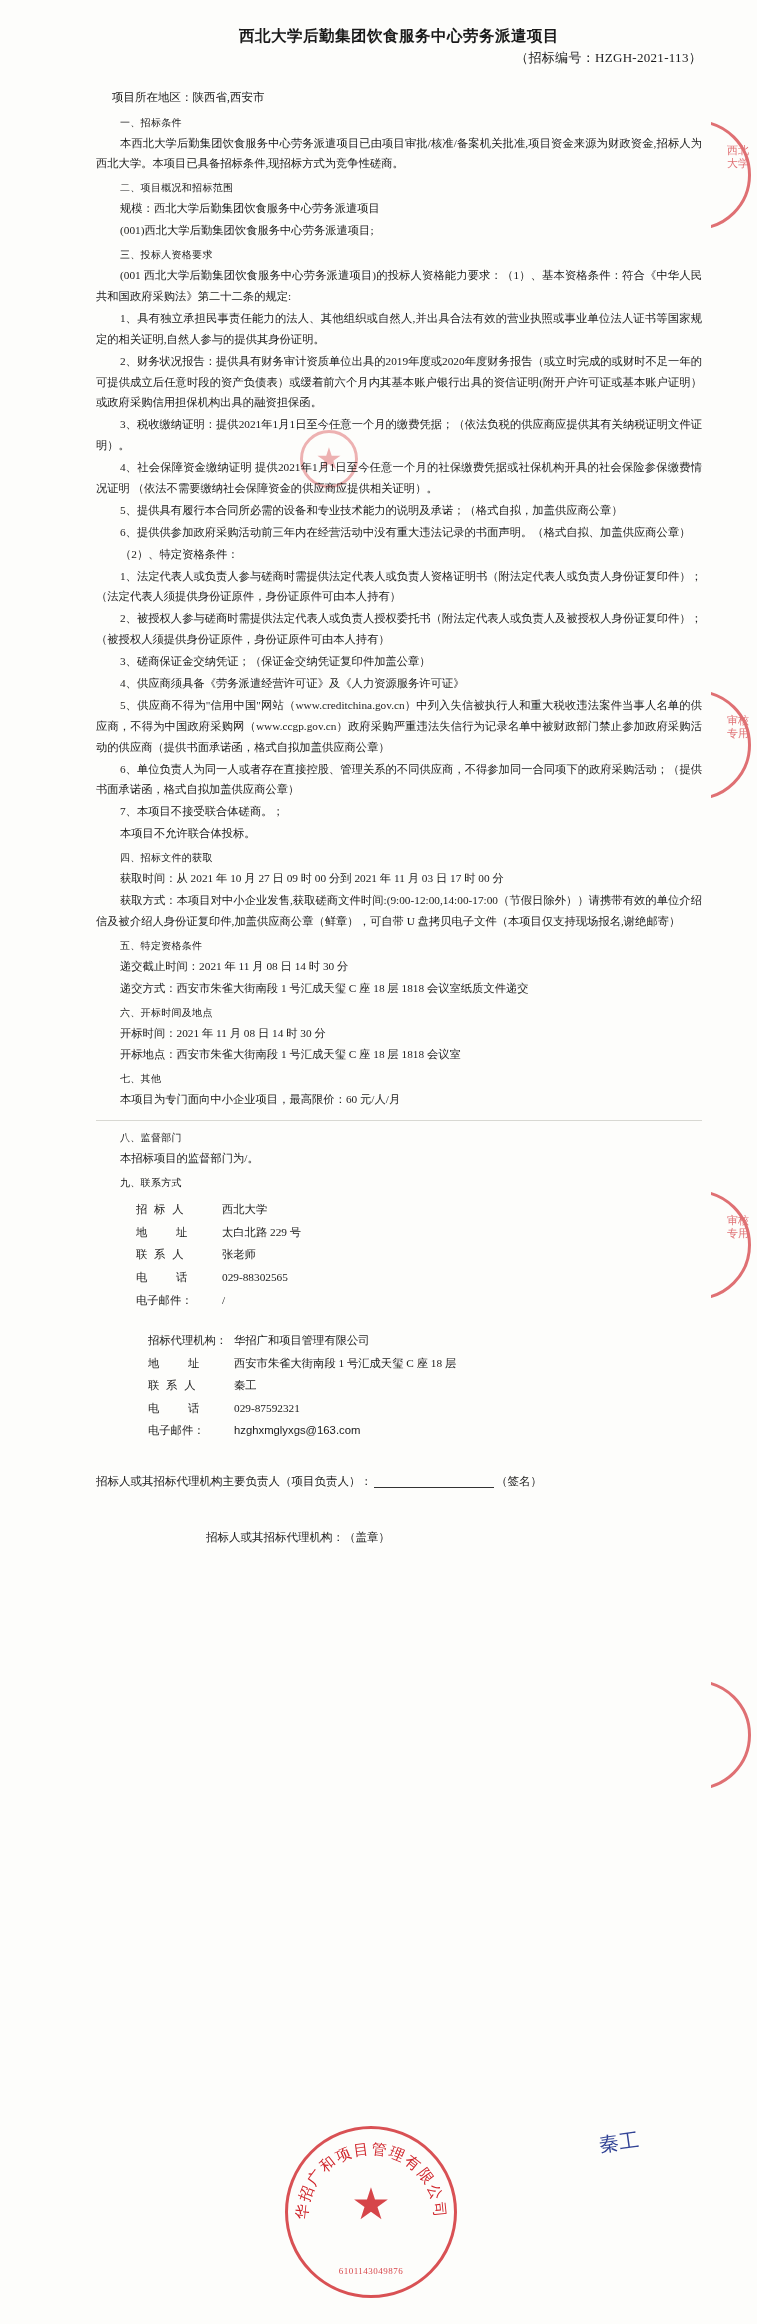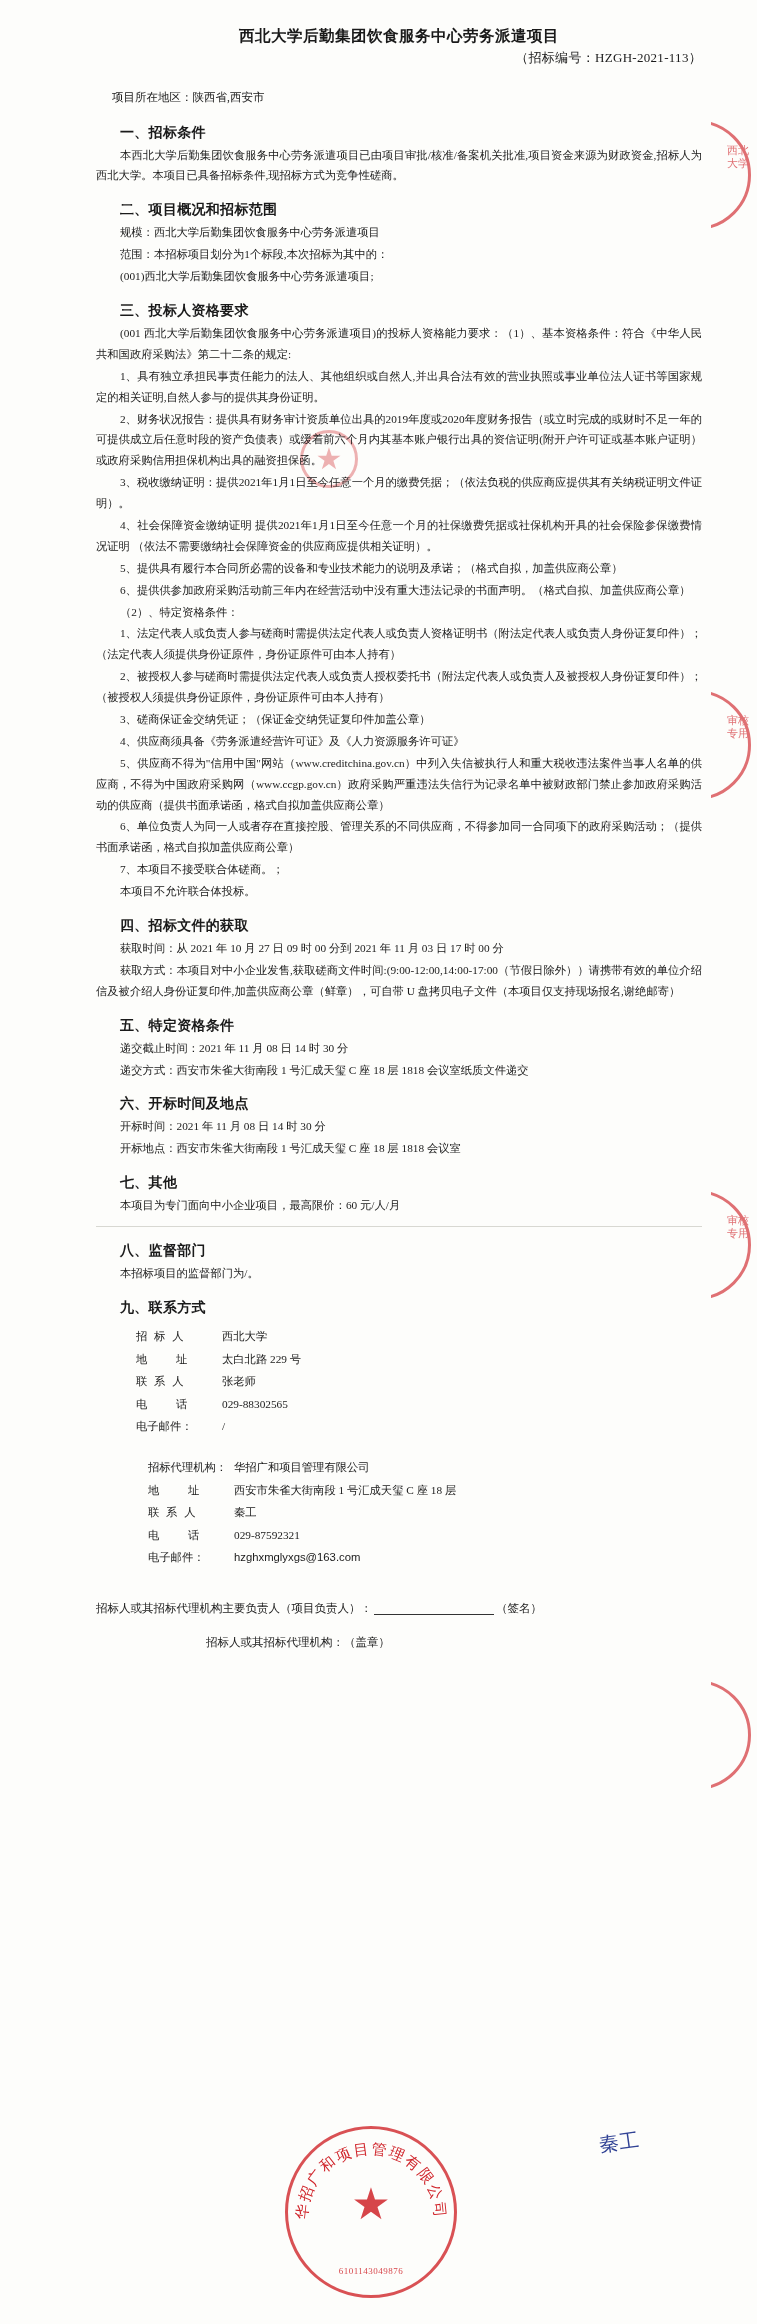--- a/index.html
+++ b/index.html
@@ -37,23 +37,23 @@
     font-size: 13px;
     letter-spacing: 0.3px;
     margin-bottom: 16px;
   }
   .lead {
     font-size: 11.5px;
     line-height: 1.85;
     margin: 20px 0 2px 16px;
   }
   h2.sec {
-    font-size: 14px;
-    font-weight: bold;
-    margin: 15px 0 3px 24px;
+    font-size: 10px;
+    font-weight: normal;
+    margin: 7px 0 3px 24px;
     letter-spacing: 0.3px;
   }
   p.para {
     font-size: 11.3px;
     line-height: 1.85;
     margin: 0 0 1px 0;
     text-indent: 24px;
     text-align: justify;
   }
   .sep {
@@ -86,21 +86,21 @@
   .sign-row .line {
     display: inline-block;
     border-bottom: 1px solid #333;
     width: 120px;
     height: 14px;
     vertical-align: -3px;
     margin: 0 2px;
   }
   .sign-row2 {
     font-size: 11.5px;
-    margin-top: 12px;
+    margin-top: 34px;
     padding-left: 110px;
     position: relative;
   }
   
   .stamp {
     position: absolute;
     z-index: 2;
     pointer-events: none;
   }
   .stamp-round {
@@ -220,21 +220,20 @@
     <div class="doc-title">西北大学后勤集团饮食服务中心劳务派遣项目</div>
     <div class="doc-subtitle">（招标编号：HZGH-2021-113）</div>
 
     <div class="lead">项目所在地区：陕西省,西安市</div>
 
     <h2 class="sec">一、招标条件</h2>
     <p class="para">本西北大学后勤集团饮食服务中心劳务派遣项目已由项目审批/核准/备案机关批准,项目资金来源为财政资金,招标人为西北大学。本项目已具备招标条件,现招标方式为竞争性磋商。</p>
 
     <h2 class="sec">二、项目概况和招标范围</h2>
     <p class="para">规模：西北大学后勤集团饮食服务中心劳务派遣项目</p>
-    <p class="para">范围：本招标项目划分为1个标段,本次招标为其中的：</p>
     <p class="para">(001)西北大学后勤集团饮食服务中心劳务派遣项目;</p>
 
     <h2 class="sec">三、投标人资格要求</h2>
     <p class="para">(001 西北大学后勤集团饮食服务中心劳务派遣项目)的投标人资格能力要求：（1）、基本资格条件：符合《中华人民共和国政府采购法》第二十二条的规定:</p>
     <p class="para">1、具有独立承担民事责任能力的法人、其他组织或自然人,并出具合法有效的营业执照或事业单位法人证书等国家规定的相关证明,自然人参与的提供其身份证明。</p>
     <p class="para">2、财务状况报告：提供具有财务审计资质单位出具的2019年度或2020年度财务报告（或立时完成的或财时不足一年的可提供成立后任意时段的资产负债表）或缓着前六个月内其基本账户银行出具的资信证明(附开户许可证或基本账户证明）或政府采购信用担保机构出具的融资担保函。</p>
     <p class="para">3、税收缴纳证明：提供2021年1月1日至今任意一个月的缴费凭据；（依法负税的供应商应提供其有关纳税证明文件证明）。</p>
     <p class="para">4、社会保障资金缴纳证明 提供2021年1月1日至今任意一个月的社保缴费凭据或社保机构开具的社会保险参保缴费情况证明 （依法不需要缴纳社会保障资金的供应商应提供相关证明）。</p>
     <p class="para">5、提供具有履行本合同所必需的设备和专业技术能力的说明及承诺；（格式自拟，加盖供应商公章）</p>
     <p class="para">6、提供供参加政府采购活动前三年内在经营活动中没有重大违法记录的书面声明。（格式自拟、加盖供应商公章）</p>

